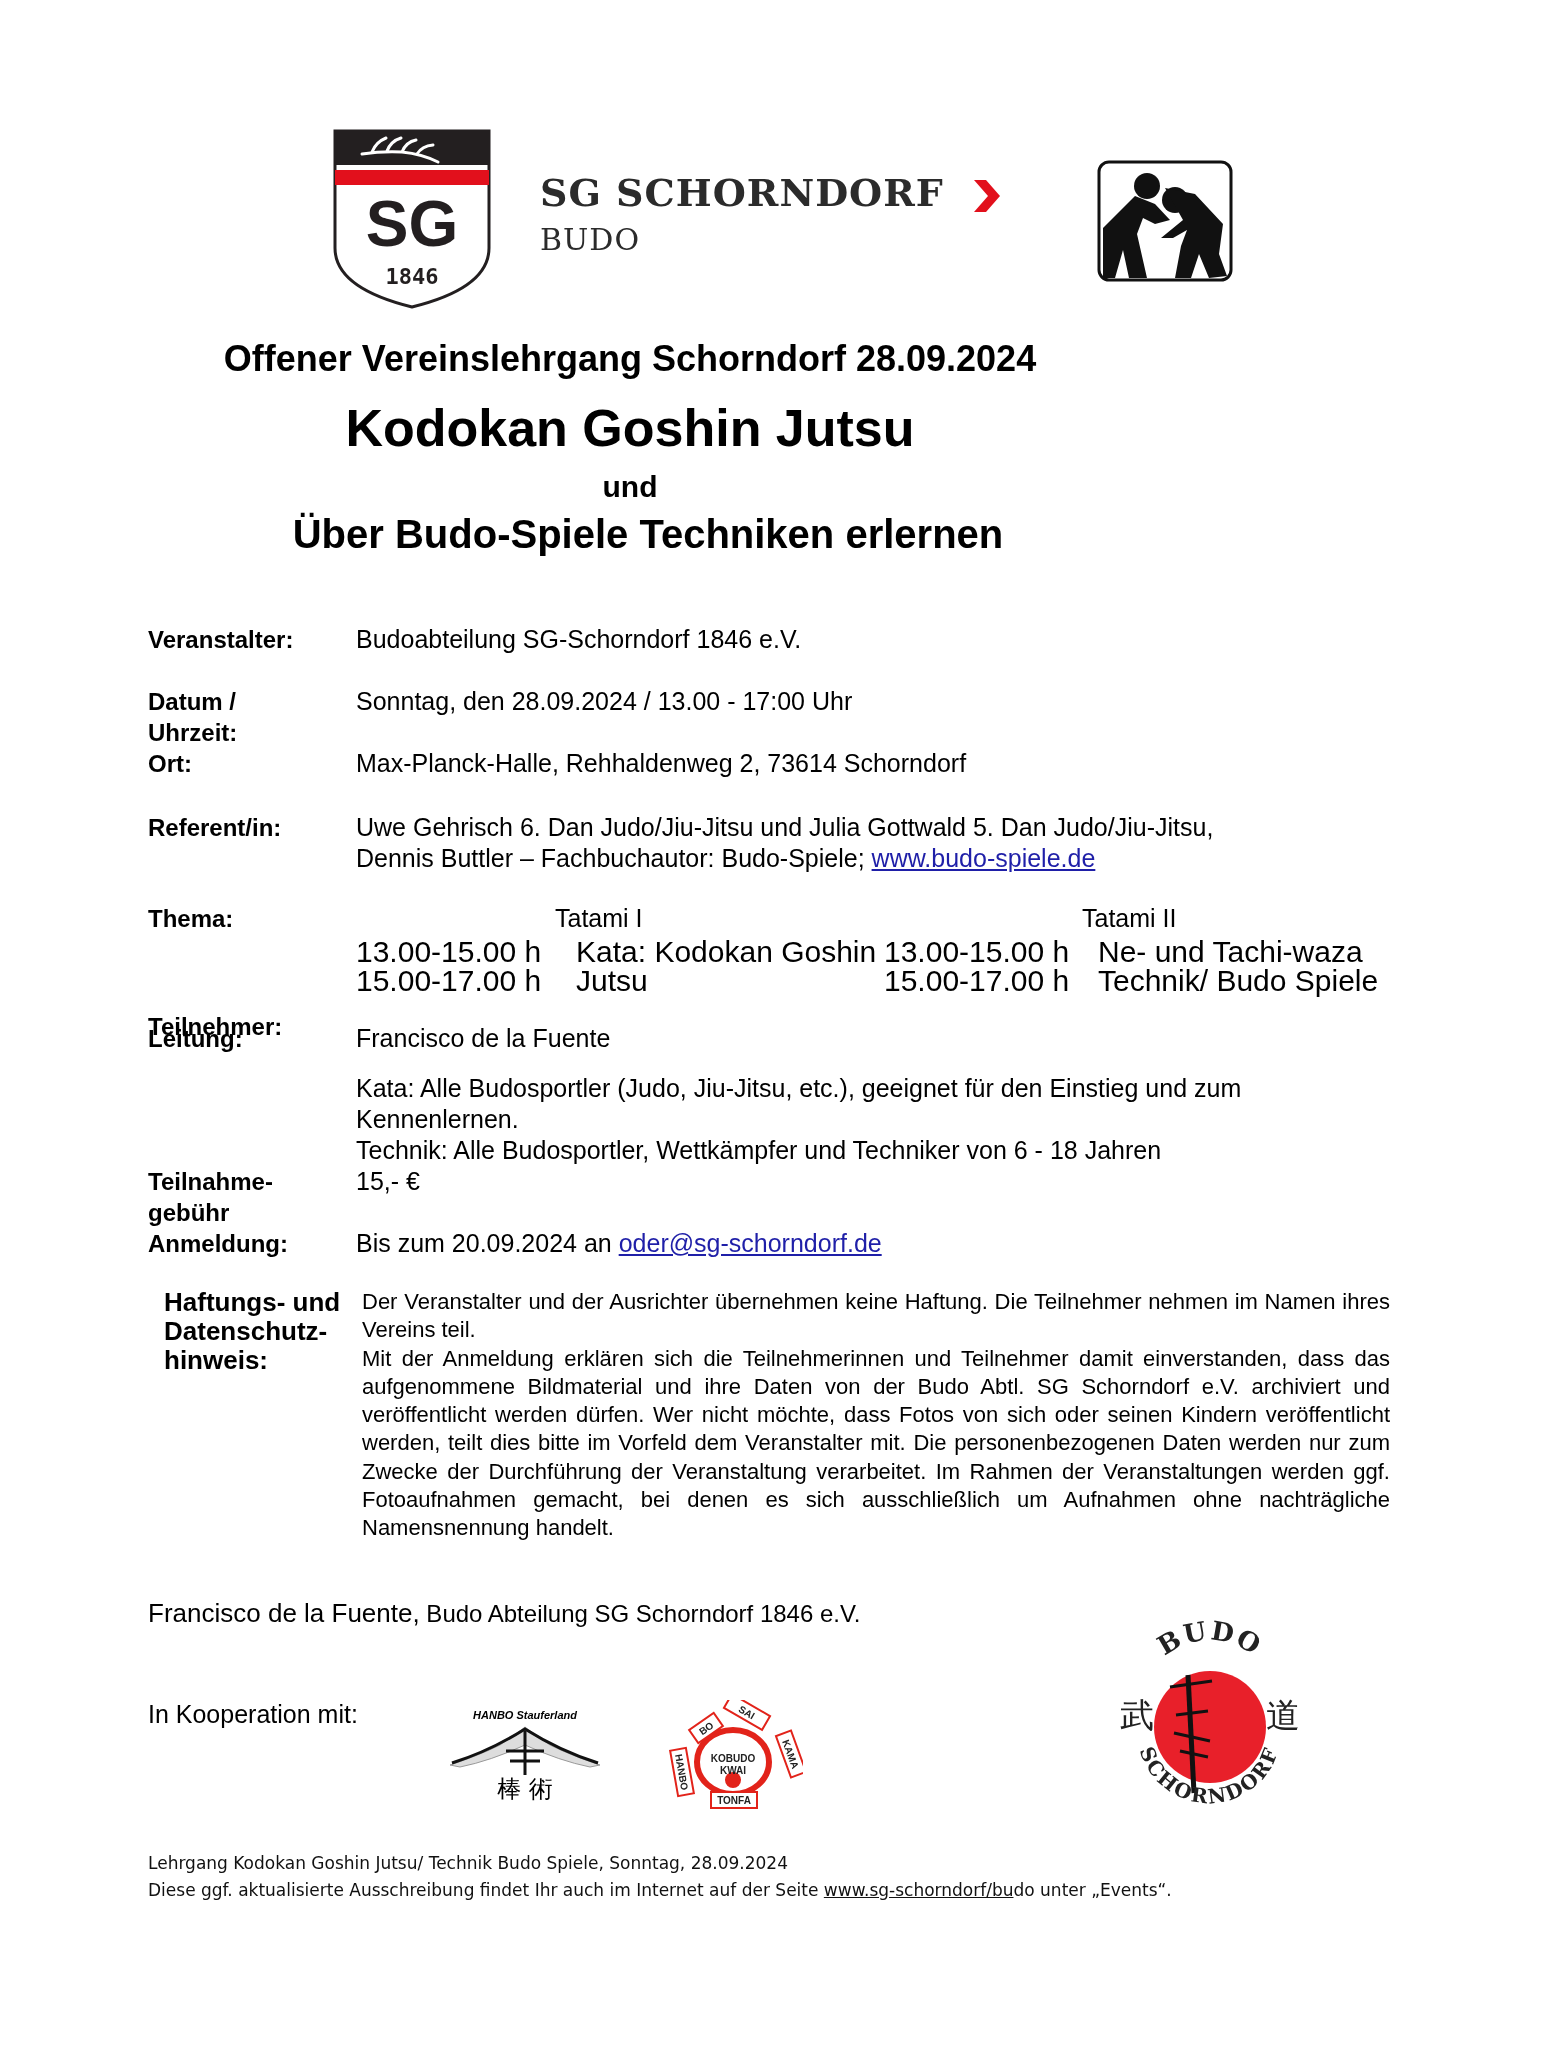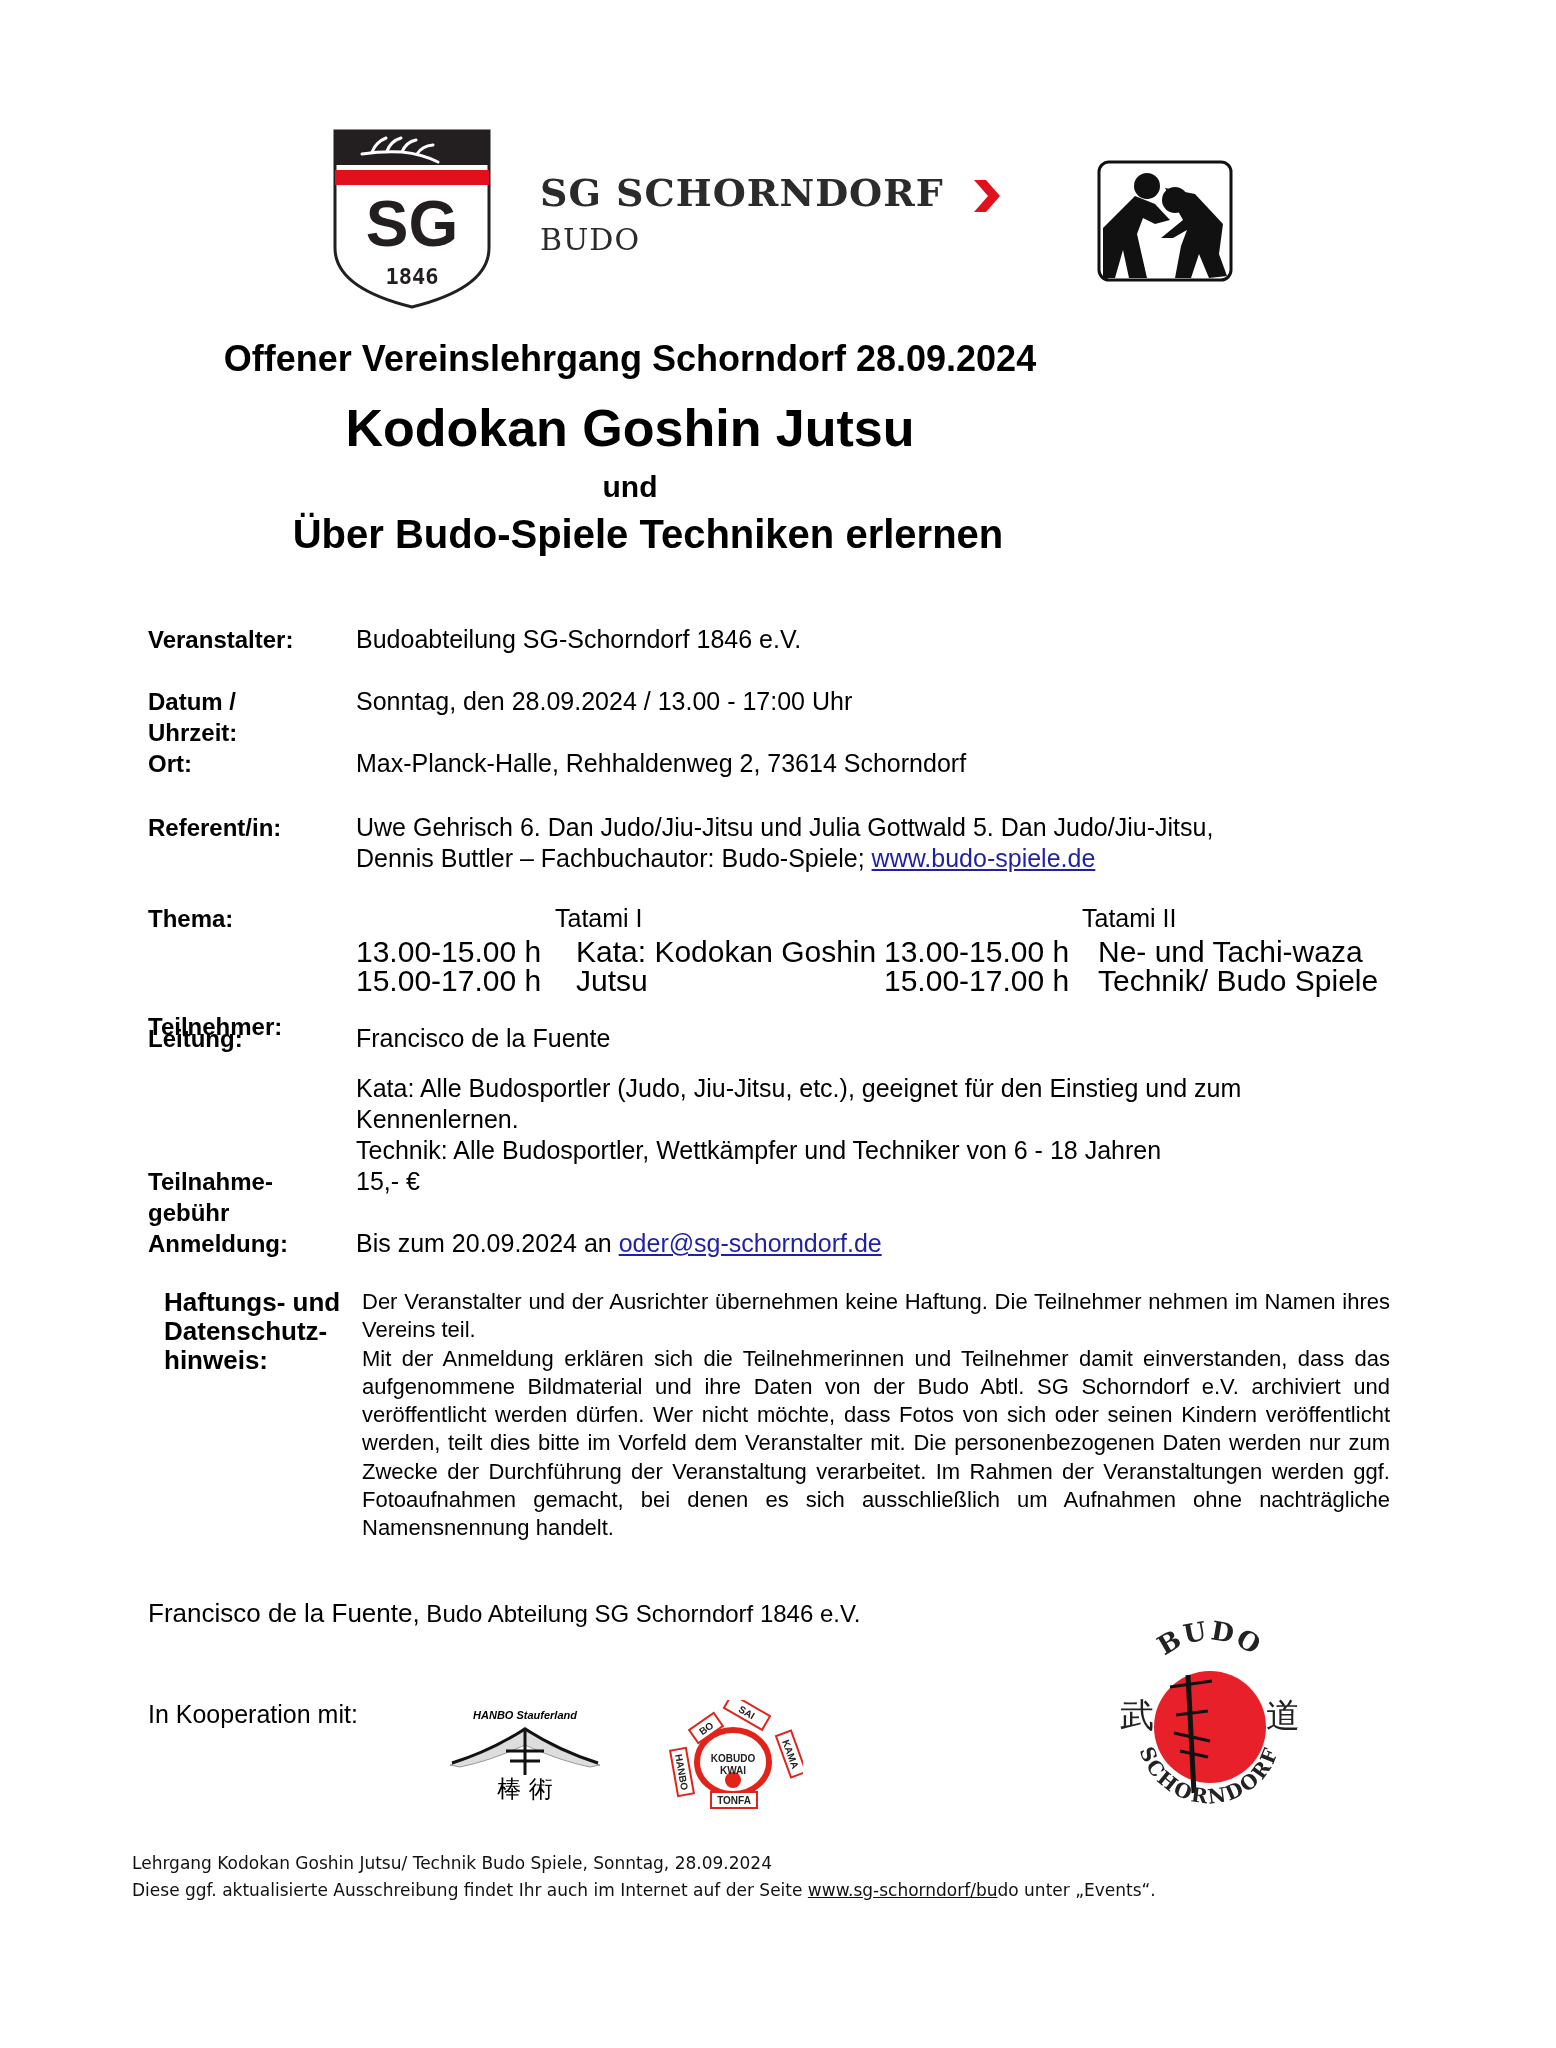--- a/index.html
+++ b/index.html
@@ -37,21 +37,21 @@
     #disc-text p { margin: 0; }
 
     #sign { left: 148px; top: 1598px; font-size: 26px; white-space: nowrap; }
     #sign .small { font-size: 24px; }
     #coop { left: 148px; top: 1700px; font-size: 25px; }
 
     #hanbo-logo { left: 440px; top: 1705px; width: 170px; height: 100px; }
     #kobudo-logo { left: 663px; top: 1700px; width: 140px; height: 112px; }
     #budo-logo { left: 1090px; top: 1615px; width: 235px; height: 200px; }
 
-    #foot1, #foot2 { left: 132px; font-family: "DejaVu Sans", sans-serif; font-size: 17px; white-space: nowrap; color: #111; text-align: right; }
+    #foot1, #foot2 { left: 148px; font-family: "DejaVu Sans", sans-serif; font-size: 17px; white-space: nowrap; color: #111; text-align: right; }
     #foot1 { top: 1853px; }
     #foot2 { top: 1880px; }
     #foot2 u { text-decoration: underline; }
   </style>
 </head>
 <body>
 
 <div class="abs" id="club-logo">
   <svg width="160" height="182" viewBox="0 0 160 182">
     <path d="M3 3 H157 V120 Q157 160 80 179 Q3 160 3 120 Z" fill="#fff" stroke="#231f20" stroke-width="3"></path>

